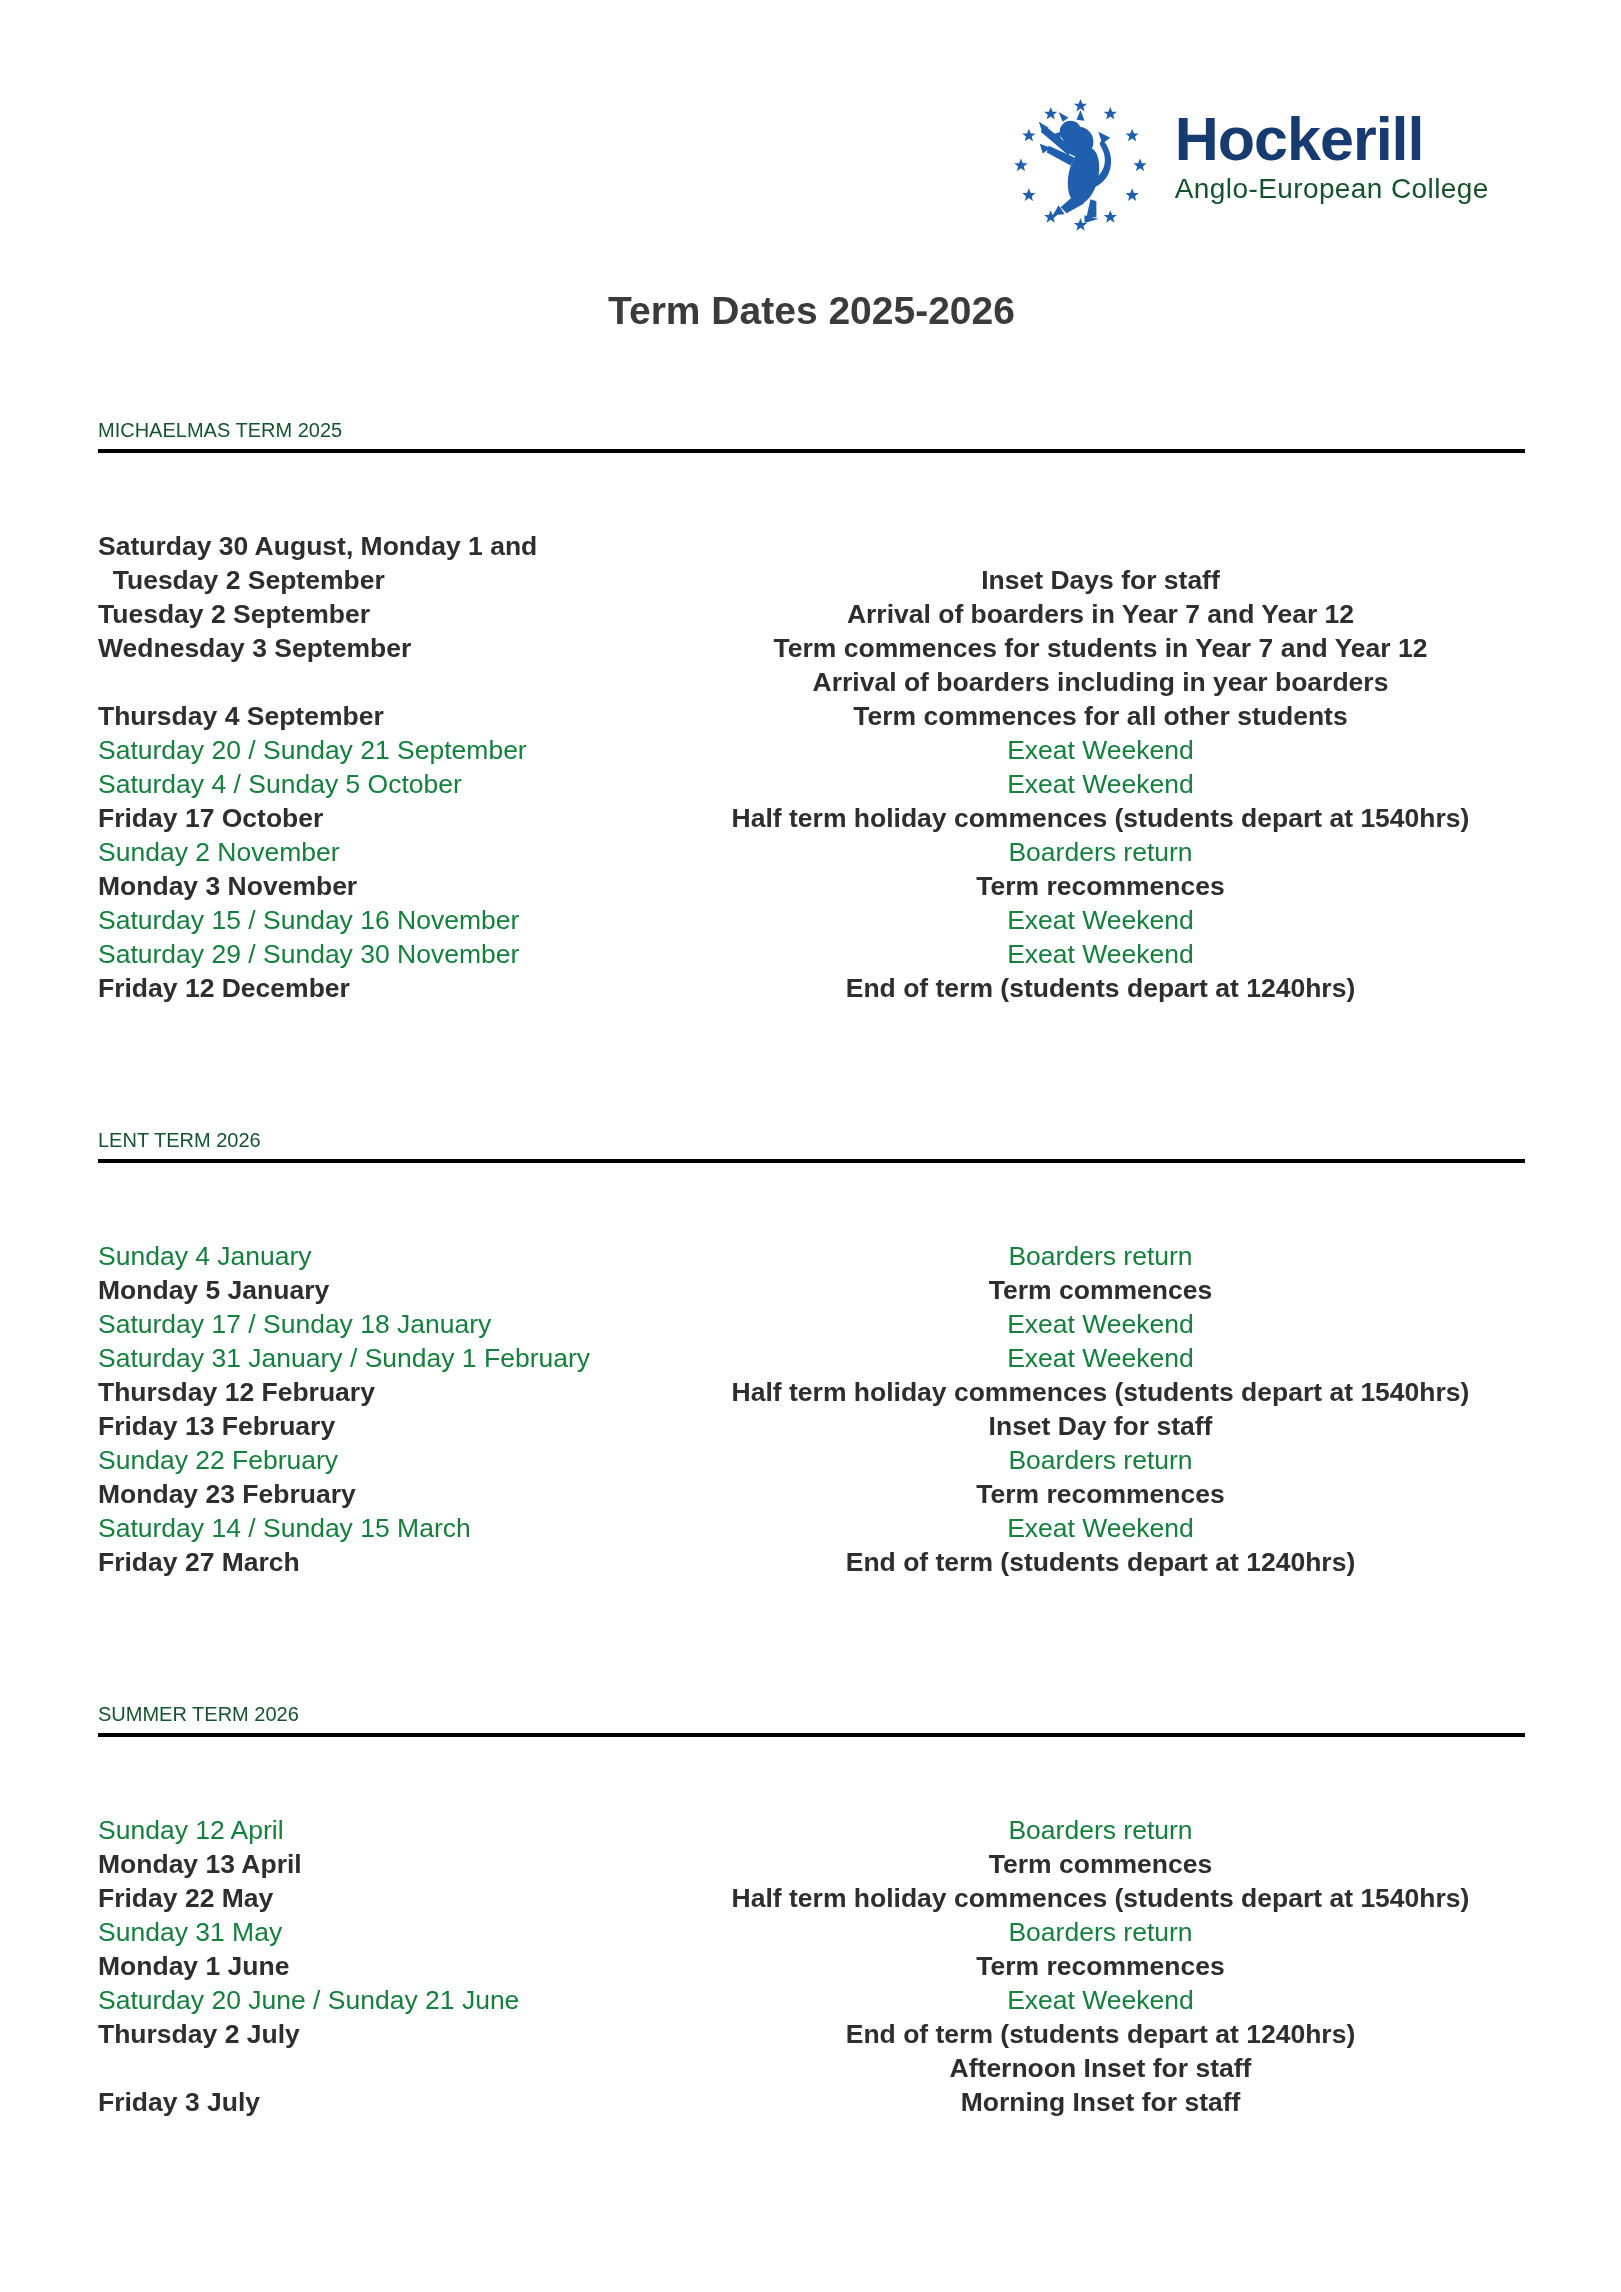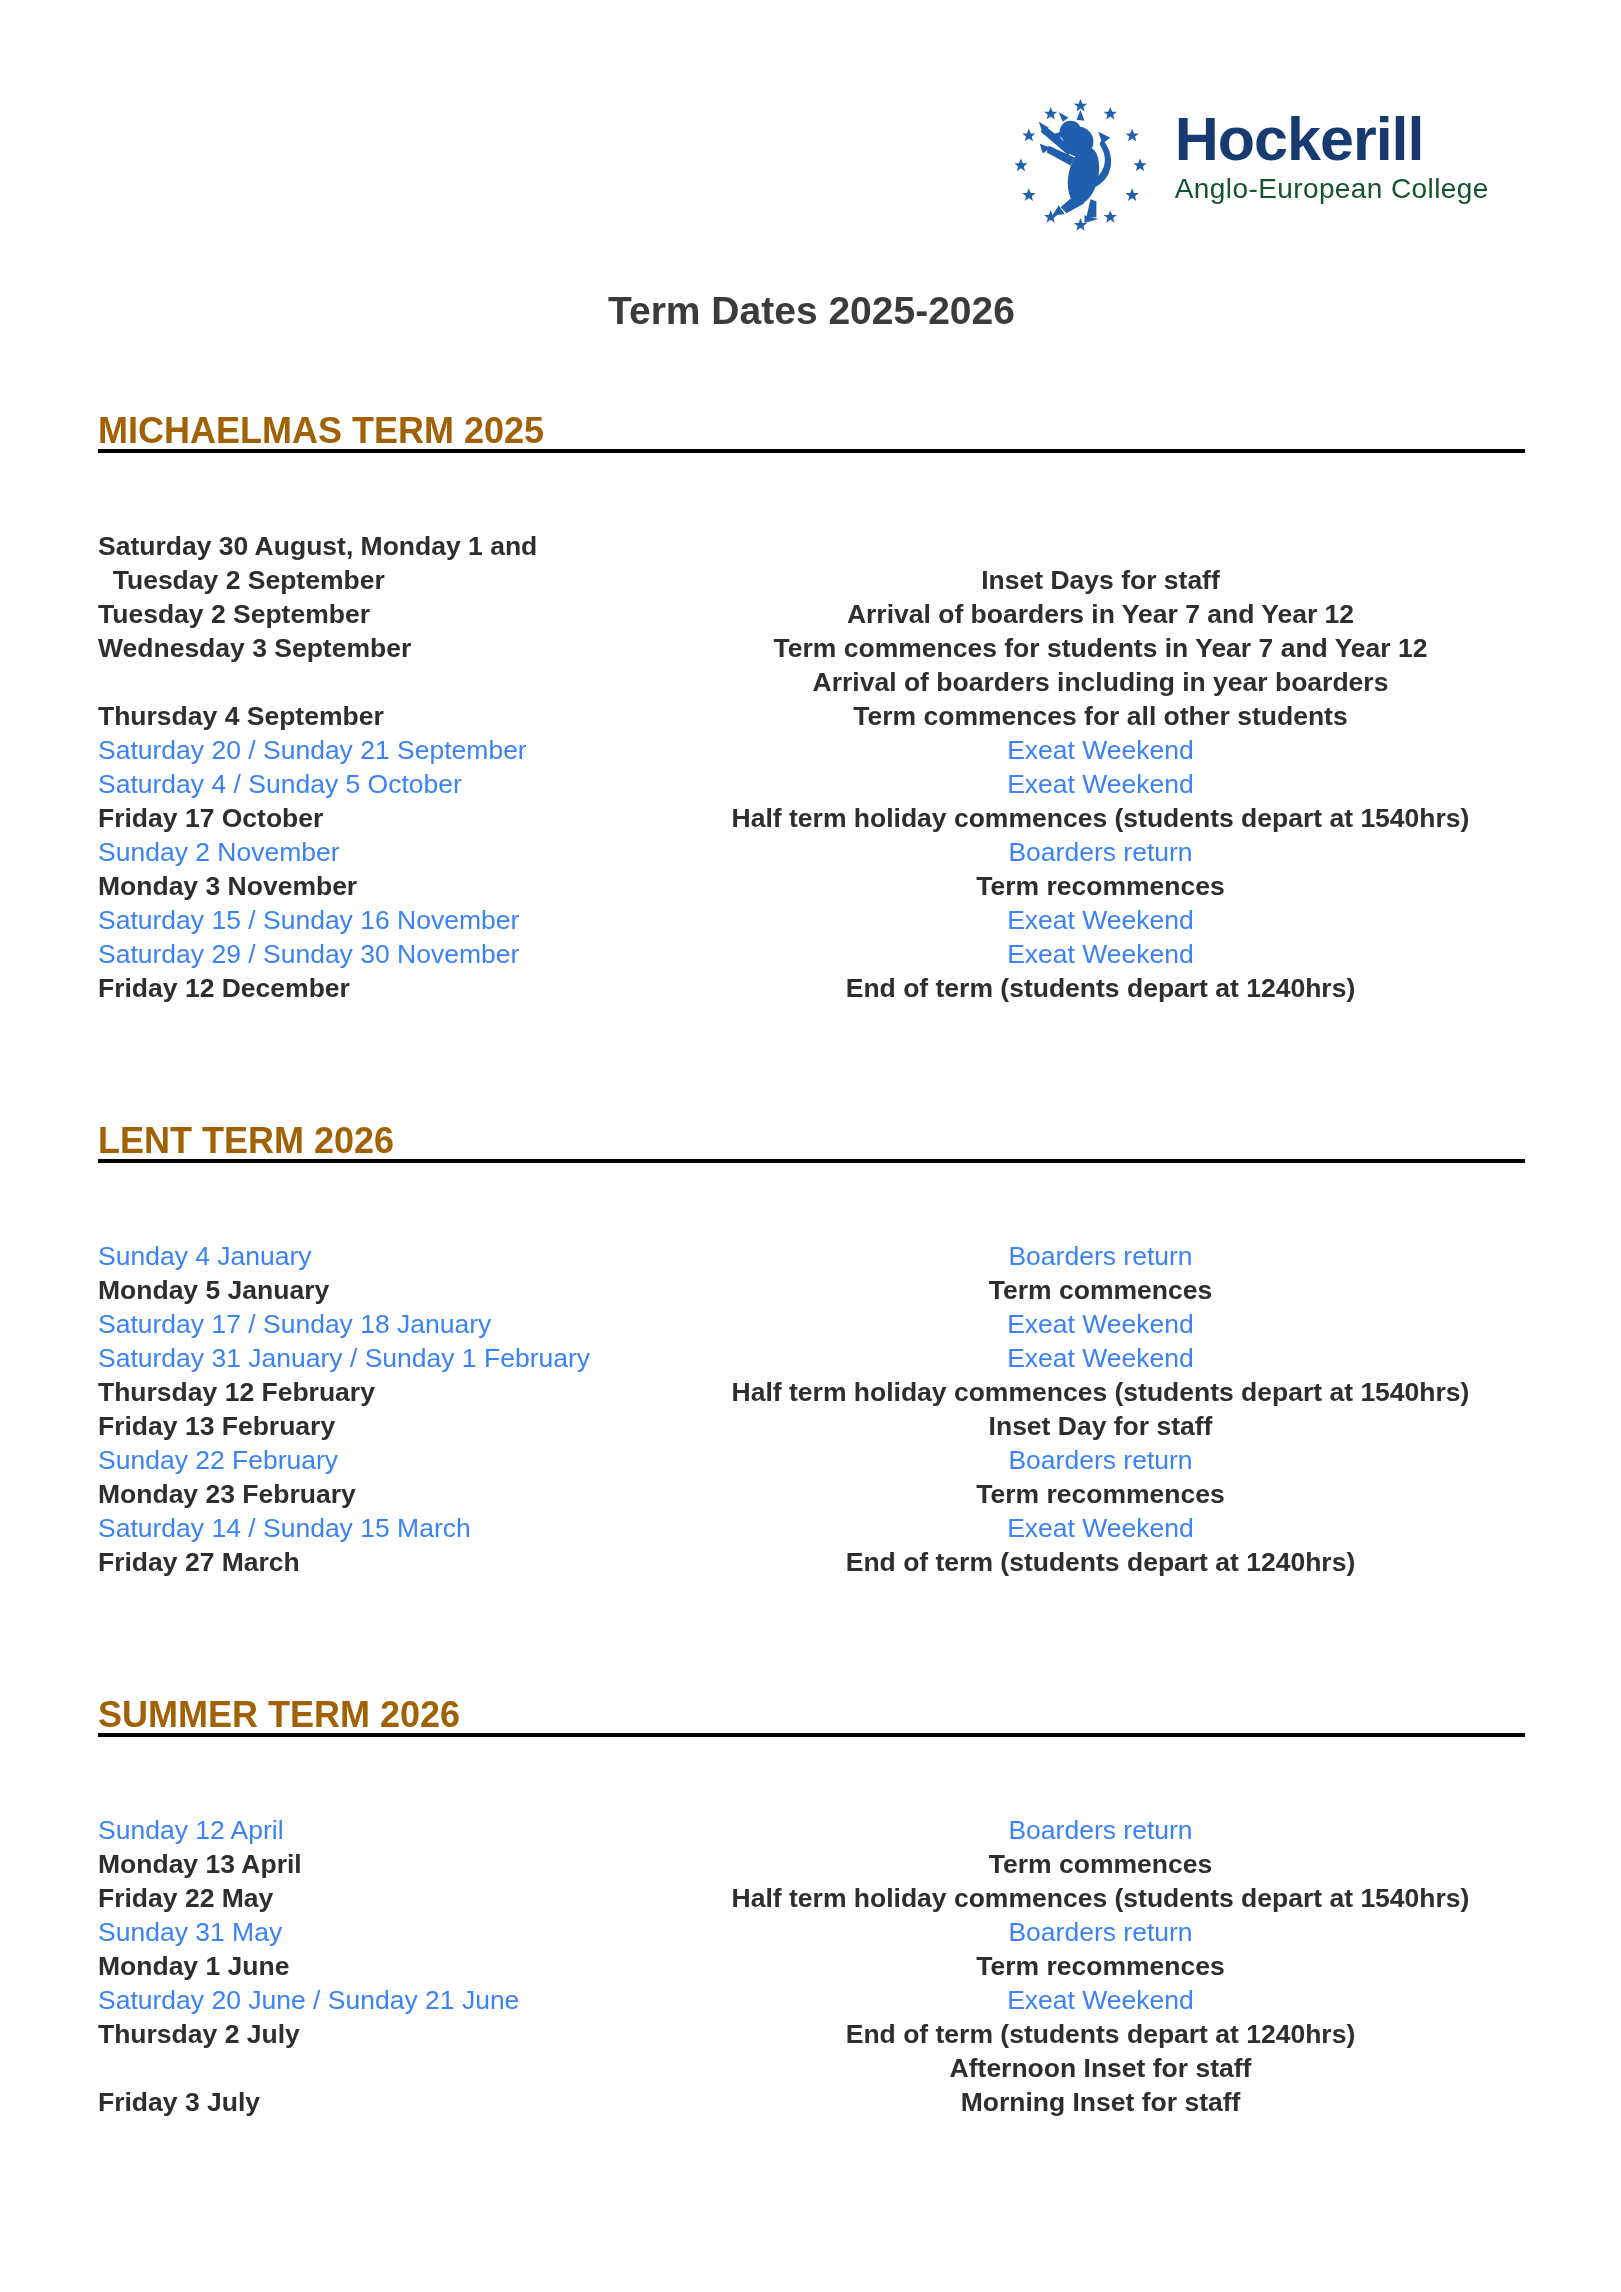--- a/index.html
+++ b/index.html
@@ -45,40 +45,40 @@
     margin: 0;
     padding-top: 286px;
     text-align: center;
     font-size: 39px;
     line-height: 49px;
     font-weight: 700;
     color: #3b3b3b;
   }
   .section-heading {
     margin: 0;
-    font-size: 36px;
+    font-size: 20px;
     line-height: 31px;
-    font-weight: 700;
-    color: #a16207;
+    font-weight: 400;
+    color: #14532d;
   }
   .section:nth-of-type(1) .section-heading { margin-top: 80px; }
   .section:nth-of-type(n+2) .section-heading { margin-top: 120px; }
   .section-rule {
     border: none;
     border-top: 4.4px solid #000000;
     margin: 2.9px 0 0 0;
   }
   .rows { margin-top: 76px; }
   .term-row {
     display: flex;
     align-items: flex-start;
     font-size: 26.5px;
     line-height: 34px;
     font-weight: 400;
-    color: #3b82f6;
+    color: #15803d;
   }
   .term-row.bold { font-weight: 700; color: #2e2e2e; }
   .cell-date { width: 578px; flex: none; white-space: pre-wrap; }
   .cell-event { flex: 1; text-align: center; }
 </style>
 </head>
 <body>
 
 <div class="page">
 

